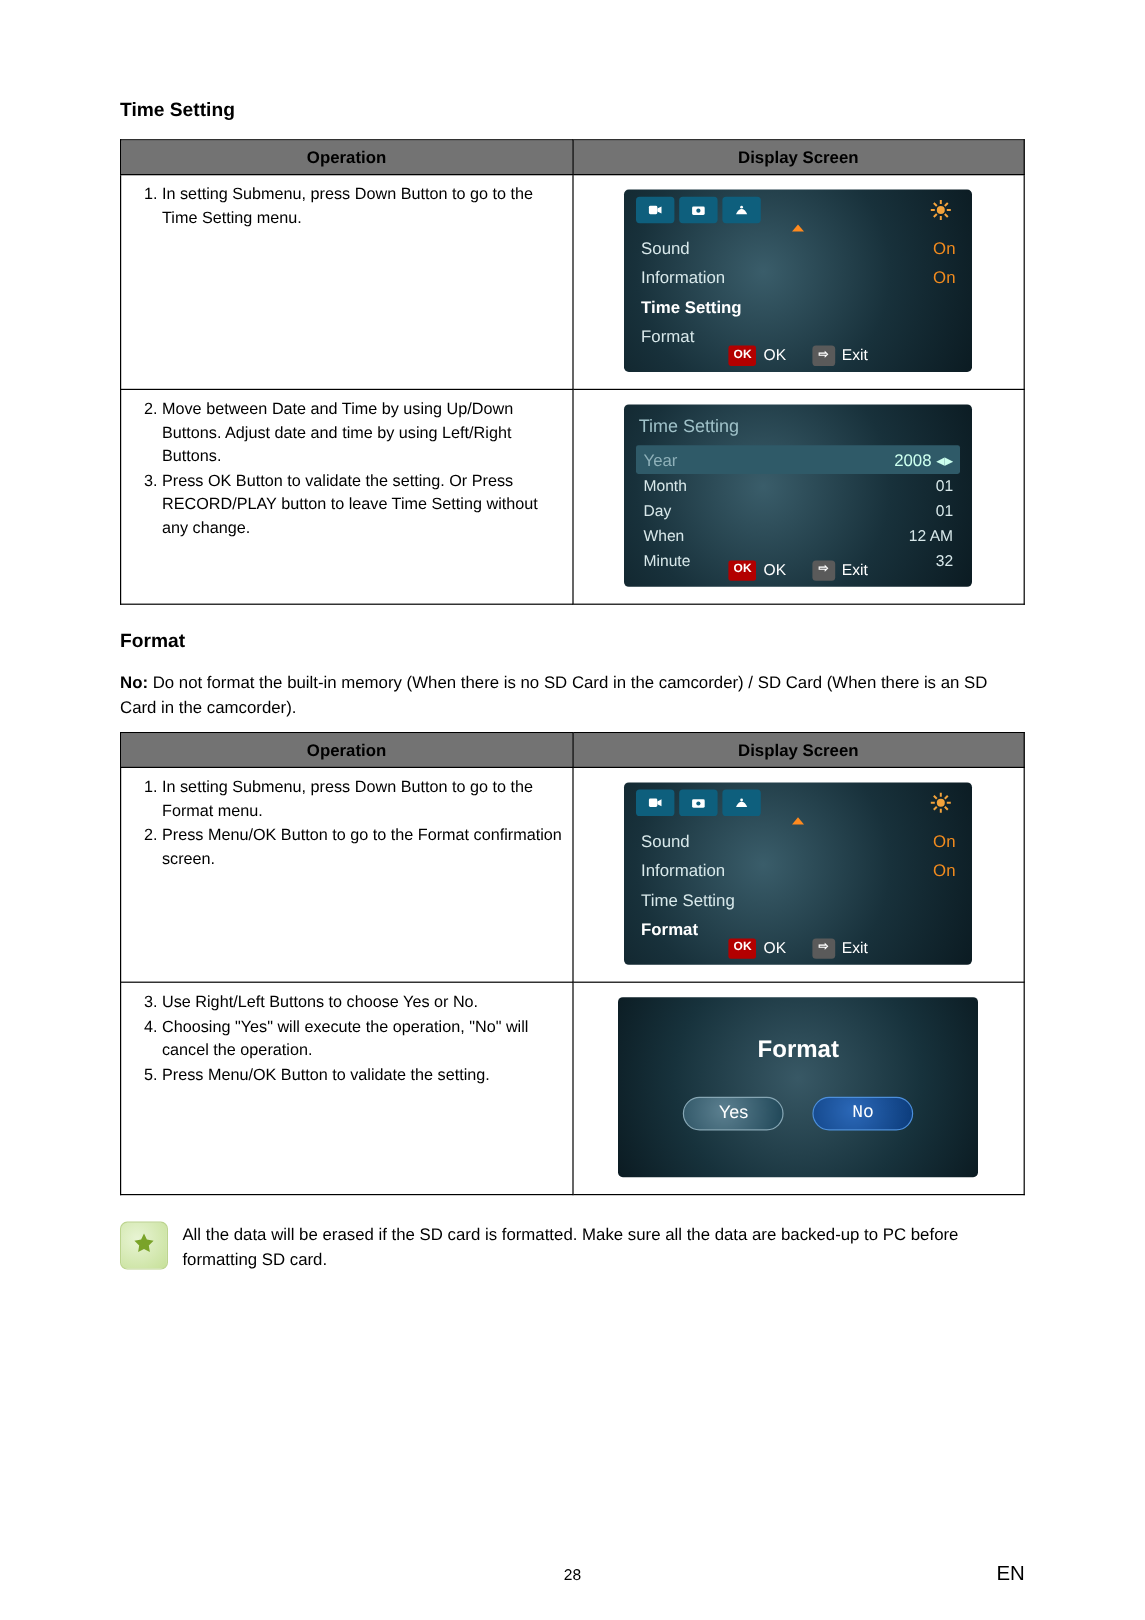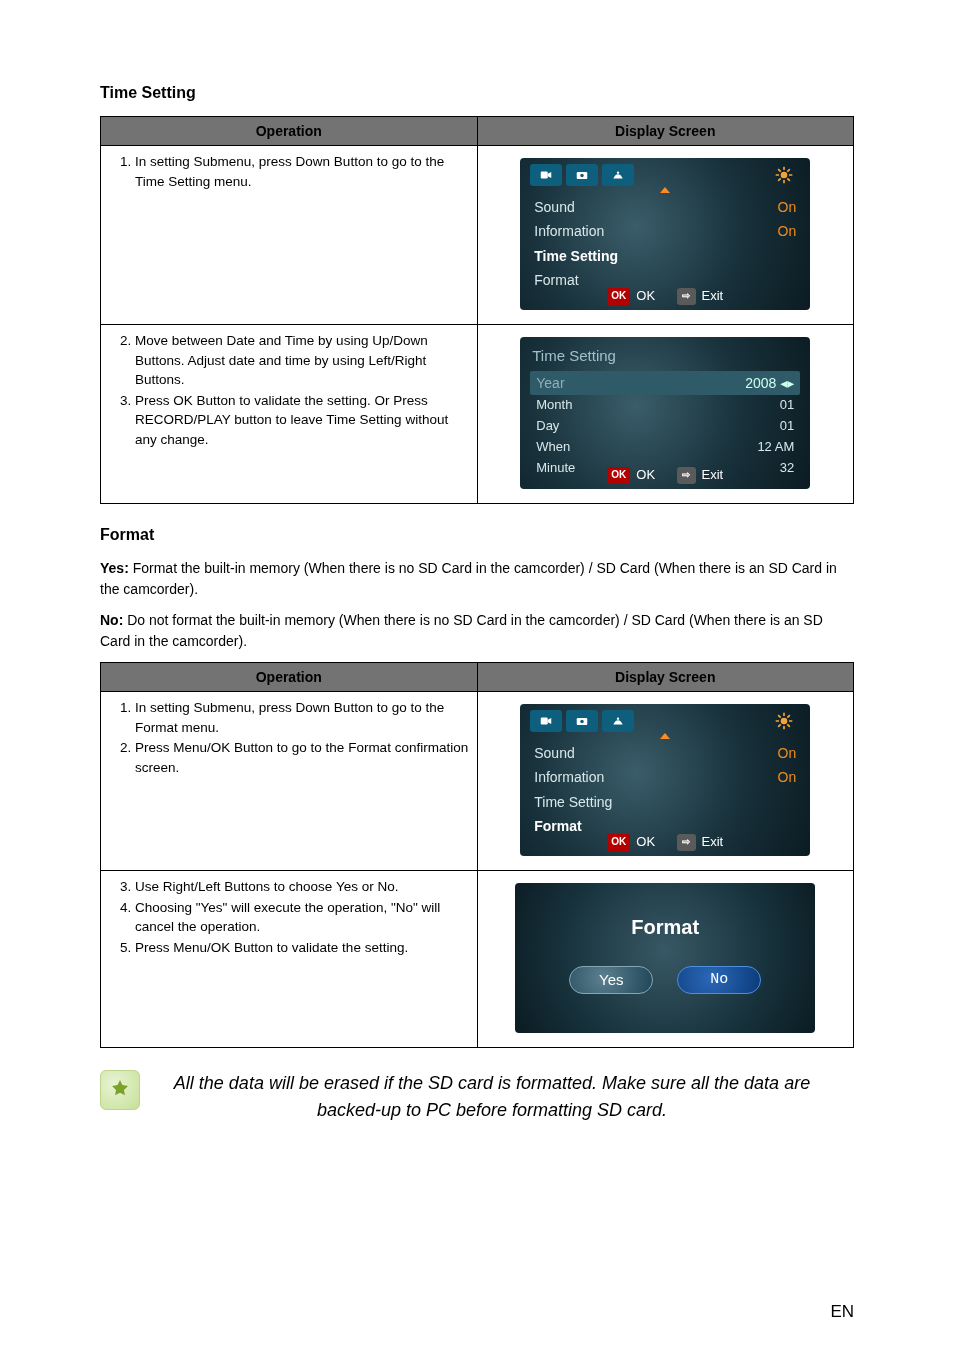--- a/index.html
+++ b/index.html
@@ -40,21 +40,21 @@
   .yn { display:flex; gap:24px; justify-content:center; margin-top:24px; }
   .ybtn { width:84px; height:28px; border-radius:14px; display:flex; align-items:center; justify-content:center; font-size:15px; }
   .ybtn.yes { background: radial-gradient(circle at 40% 40%, #5c8090, #1f4657); border:1px solid #86a6b4; }
   .ybtn.no { background: radial-gradient(circle at 40% 40%, #2b68b8, #0b3b7a); border:1px solid #4c8fdc;font-family:Liberation Mono, monospace; }
 
   
   .note-wrap { display:flex; gap:12px; align-items:flex-start; margin-top:16px; }
   .note-icon { width:40px; height:40px; flex:0 0 40px; border-radius:6px; background: radial-gradient(circle at 35% 35%, #e8f4d4, #c6e098); border:1px solid #bcd48e; display:flex; align-items:center; justify-content:center; }
   .note-icon svg { width:24px; height:24px; }
   .note-head { font-weight:bold; font-style:italic; font-size:15px; margin-bottom:2px; }
-  .note-text { font-style:italic; font-size:18px; line-height:1.5; max-width:680px;text-align:center; }
+  .note-text { font-size:14px; line-height:1.5; max-width:680px; }
 
   .pagefoot { position:absolute; bottom:30px; left:0; right:0; }
   .pagenum { text-align:center; font-size:13px; }
   .lang { position:absolute; right:100px; bottom:28px; font-size:17px; }
 
   
   .ico { fill:#fff; }
 </style>
 </head>
 <body>
@@ -189,21 +189,20 @@
                 </span>
             </div>
           </div>
         </td>
       </tr>
     </tbody>
   </table>
 
   <h2 class="section">Format</h2>
 
-  <p class="para"><span class="bold">Yes:</span><span> Format the built-in memory (When there is no SD Card in the camcorder) / SD Card (When there is an SD Card in the camcorder).</span></p>
   <p class="para"><span class="bold">No:</span><span> Do not format the built-in memory (When there is no SD Card in the camcorder) / SD Card (When there is an SD Card in the camcorder).</span></p>
 
   <table class="op">
     <colgroup>
         <col style="width:50%">
         <col style="width:50%">
       </colgroup>
     <thead>
       <tr>
         <th>Operation</th>
@@ -310,15 +309,18 @@
     <div class="note-icon">
       <svg viewBox="0 0 24 24">
           <path fill="#7aa329" d="M12 2l2.4 4.9L20 8l-4 3.9.9 5.4L12 14.8 7.1 17.3 8 11.9 4 8l5.6-1.1z"></path>
         </svg>
     </div>
     <div>
       <div class="note-text">All the data will be erased if the SD card is formatted. Make sure all the data are backed-up to PC before formatting SD card.</div>
     </div>
   </div>
 
+  <div class="pagefoot">
+    <div class="pagenum">28</div>
+  </div>
   <div class="lang">EN</div>
 
 </div>
 
 </body></html>

